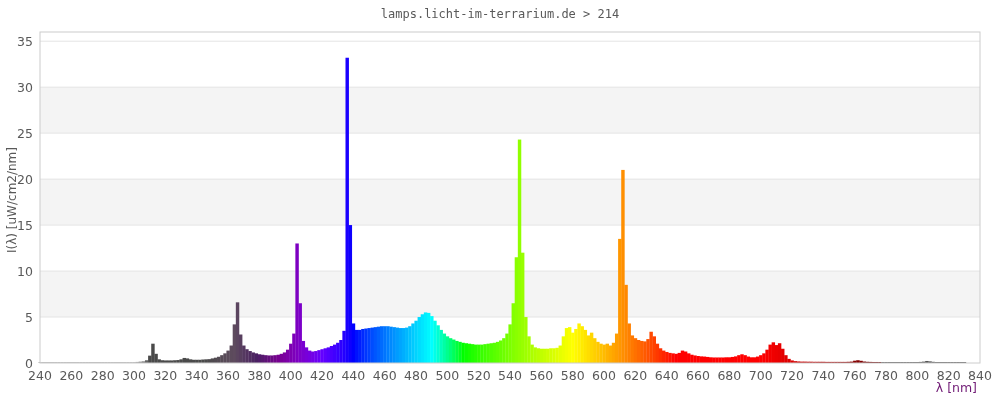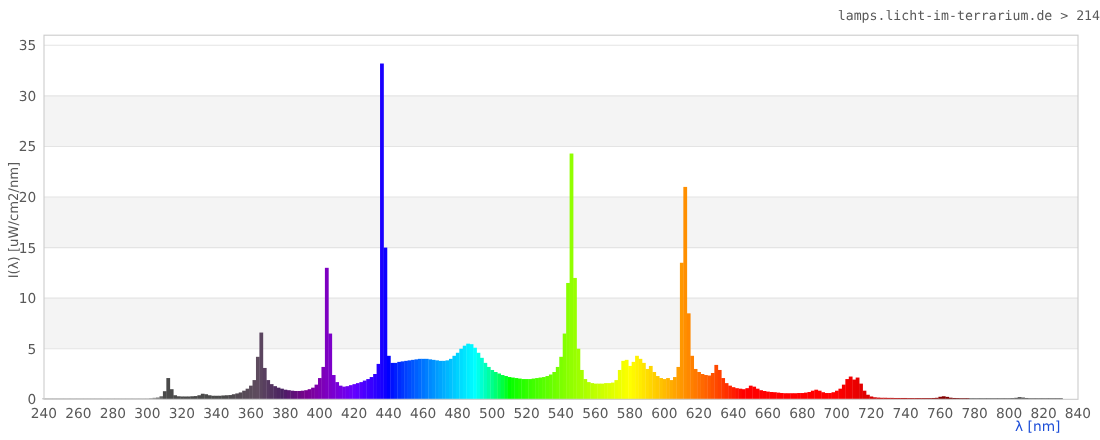--- a/index.html
+++ b/index.html
@@ -1,22 +1,22 @@
 <!DOCTYPE html>
 <html><head>
 <meta charset="utf-8">
 <style>
   html,body{margin:0;padding:0;background:#ffffff}
   body{font-family:"DejaVu Sans","Liberation Sans",sans-serif}
   #fig{position:relative;width:1000px;height:400px;background:#ffffff;overflow:hidden}
-  #chart-title{position:absolute;top:7px;left:0;width:100%;text-align:right;
+  #chart-title{position:absolute;top:7px;left:0;width:100%;text-align:center;
     font-family:"DejaVu Sans Mono","Liberation Mono",monospace;font-size:12px;color:#595959;letter-spacing:0}
   #y-axis-title{position:absolute;left:12px;top:200px;transform:translate(-50%,-50%) rotate(-90deg);
     white-space:nowrap;font-size:12px;color:#595959}
-  #x-axis-title{position:absolute;top:380px;right:36px;font-size:12.5px;color:#1d4ed8}
+  #x-axis-title{position:absolute;top:380px;right:23px;font-size:12.5px;color:#701a75}
   svg{position:absolute;left:0;top:0}
   text.tick{font-size:12.5px;fill:#595959;font-family:"DejaVu Sans","Liberation Sans",sans-serif}
 </style>
 </head>
 <body>
 
 <div id="fig">
   <div id="chart-title">lamps.licht-im-terrarium.de &gt; 214</div>
   <div id="y-axis-title">I(λ) [uW/cm2/nm]</div>
   <div id="x-axis-title">λ [nm]</div>

